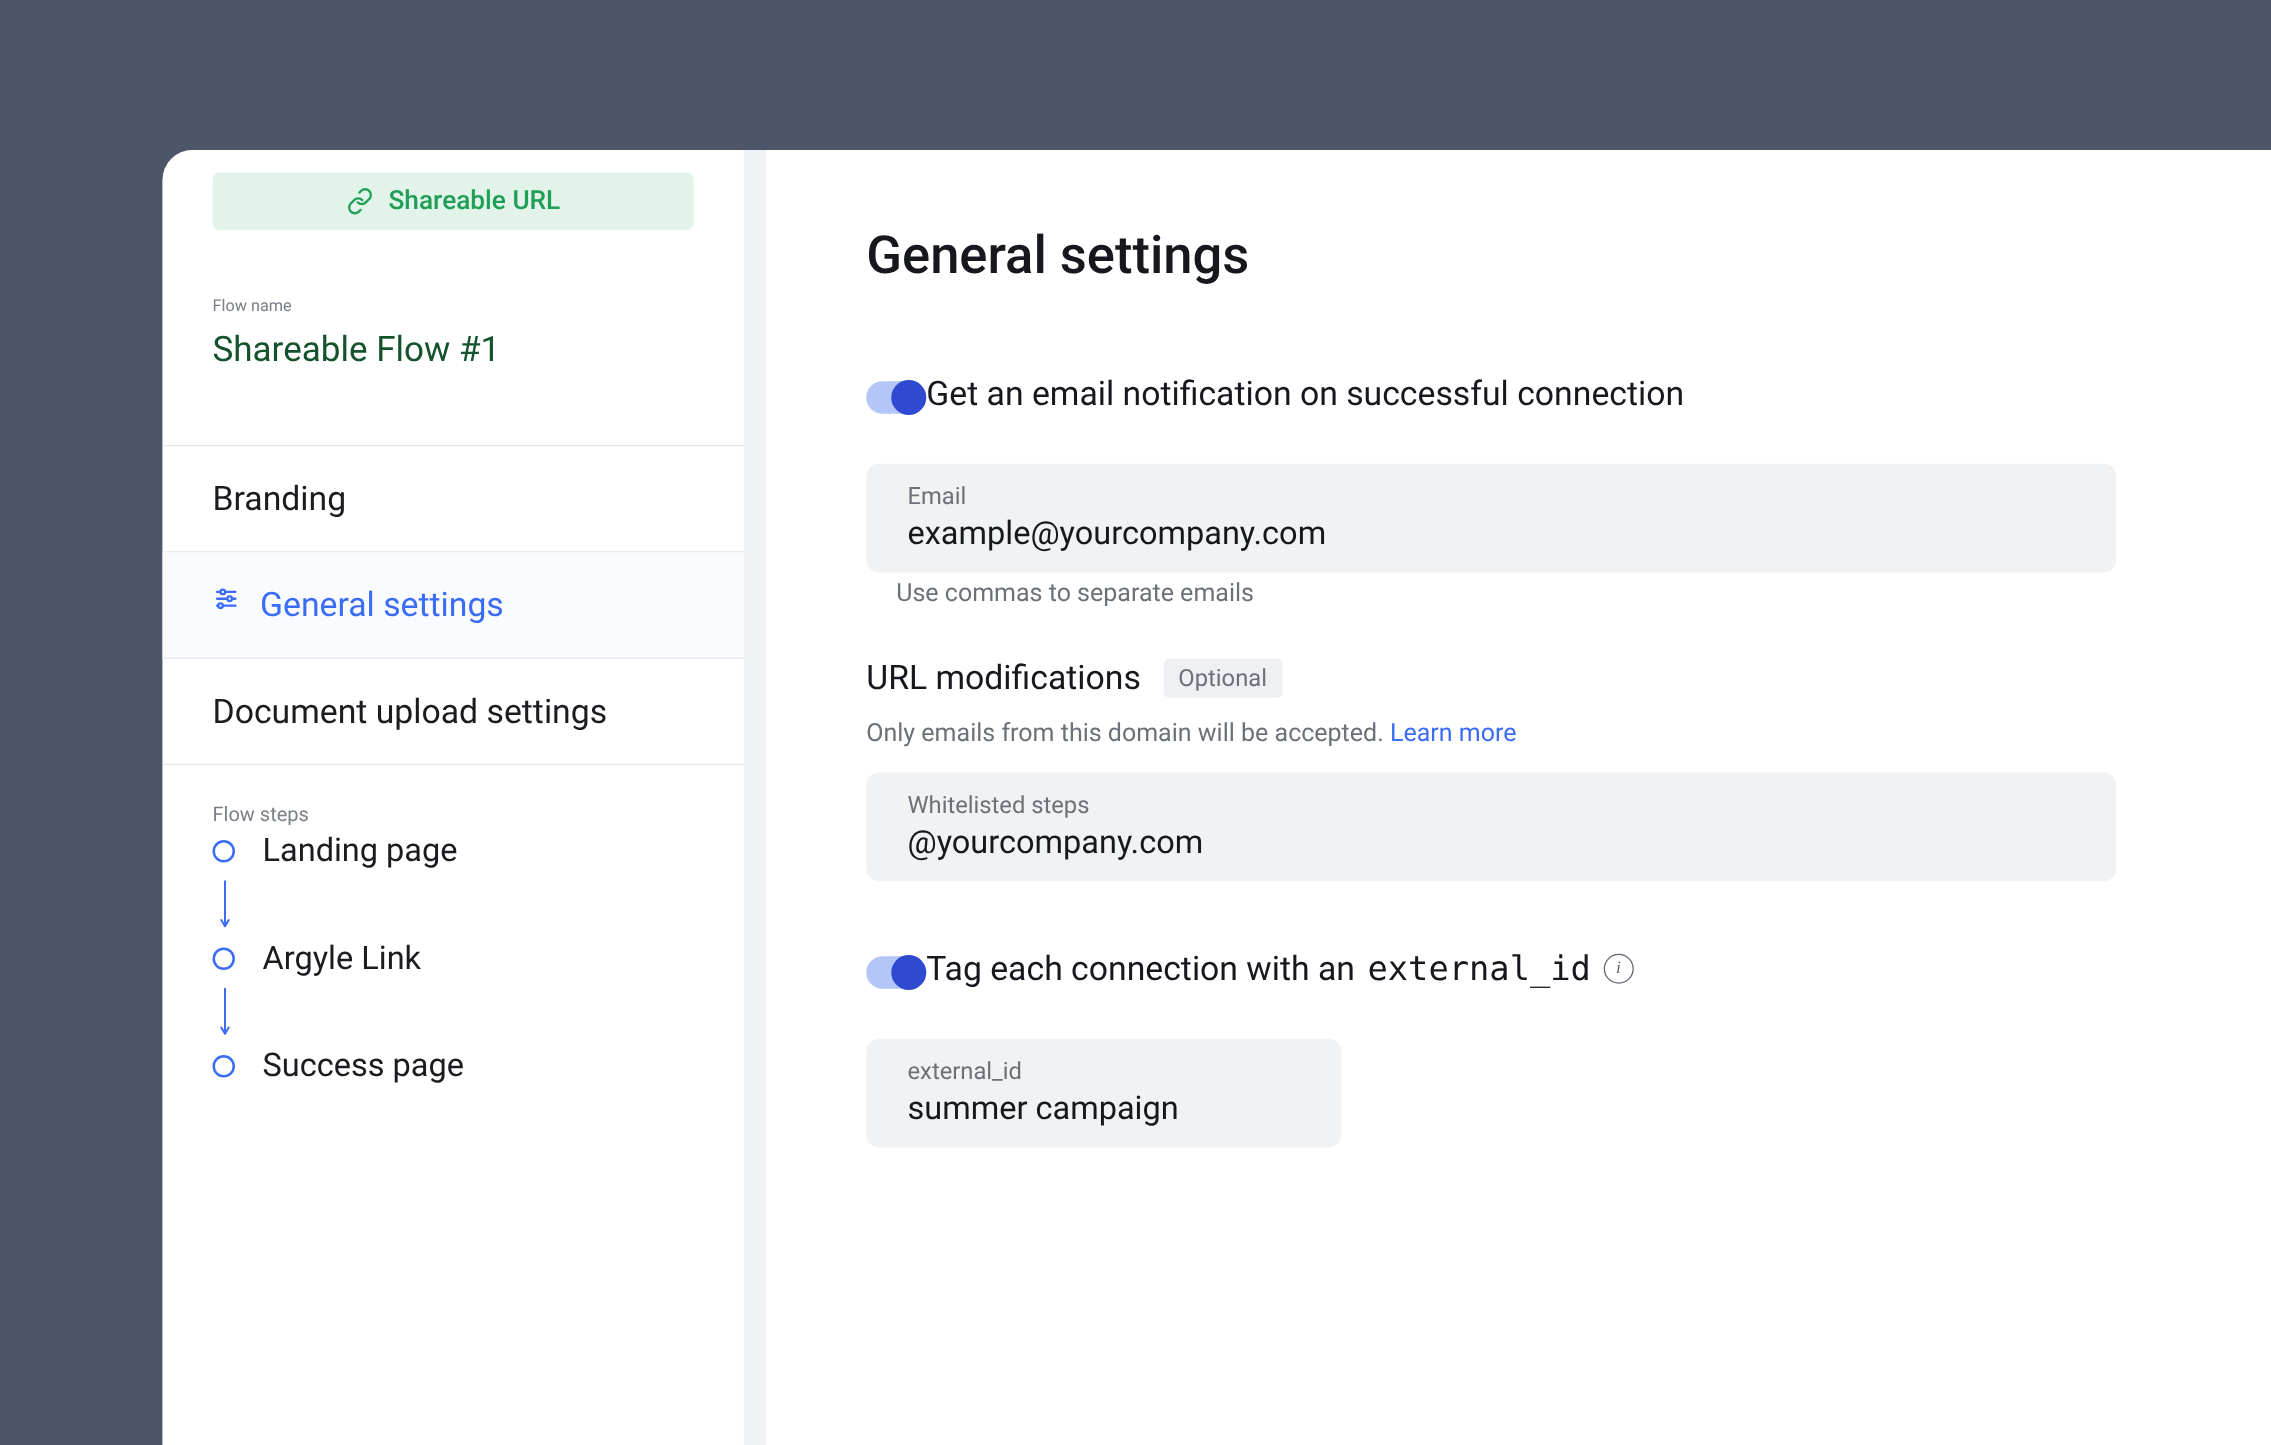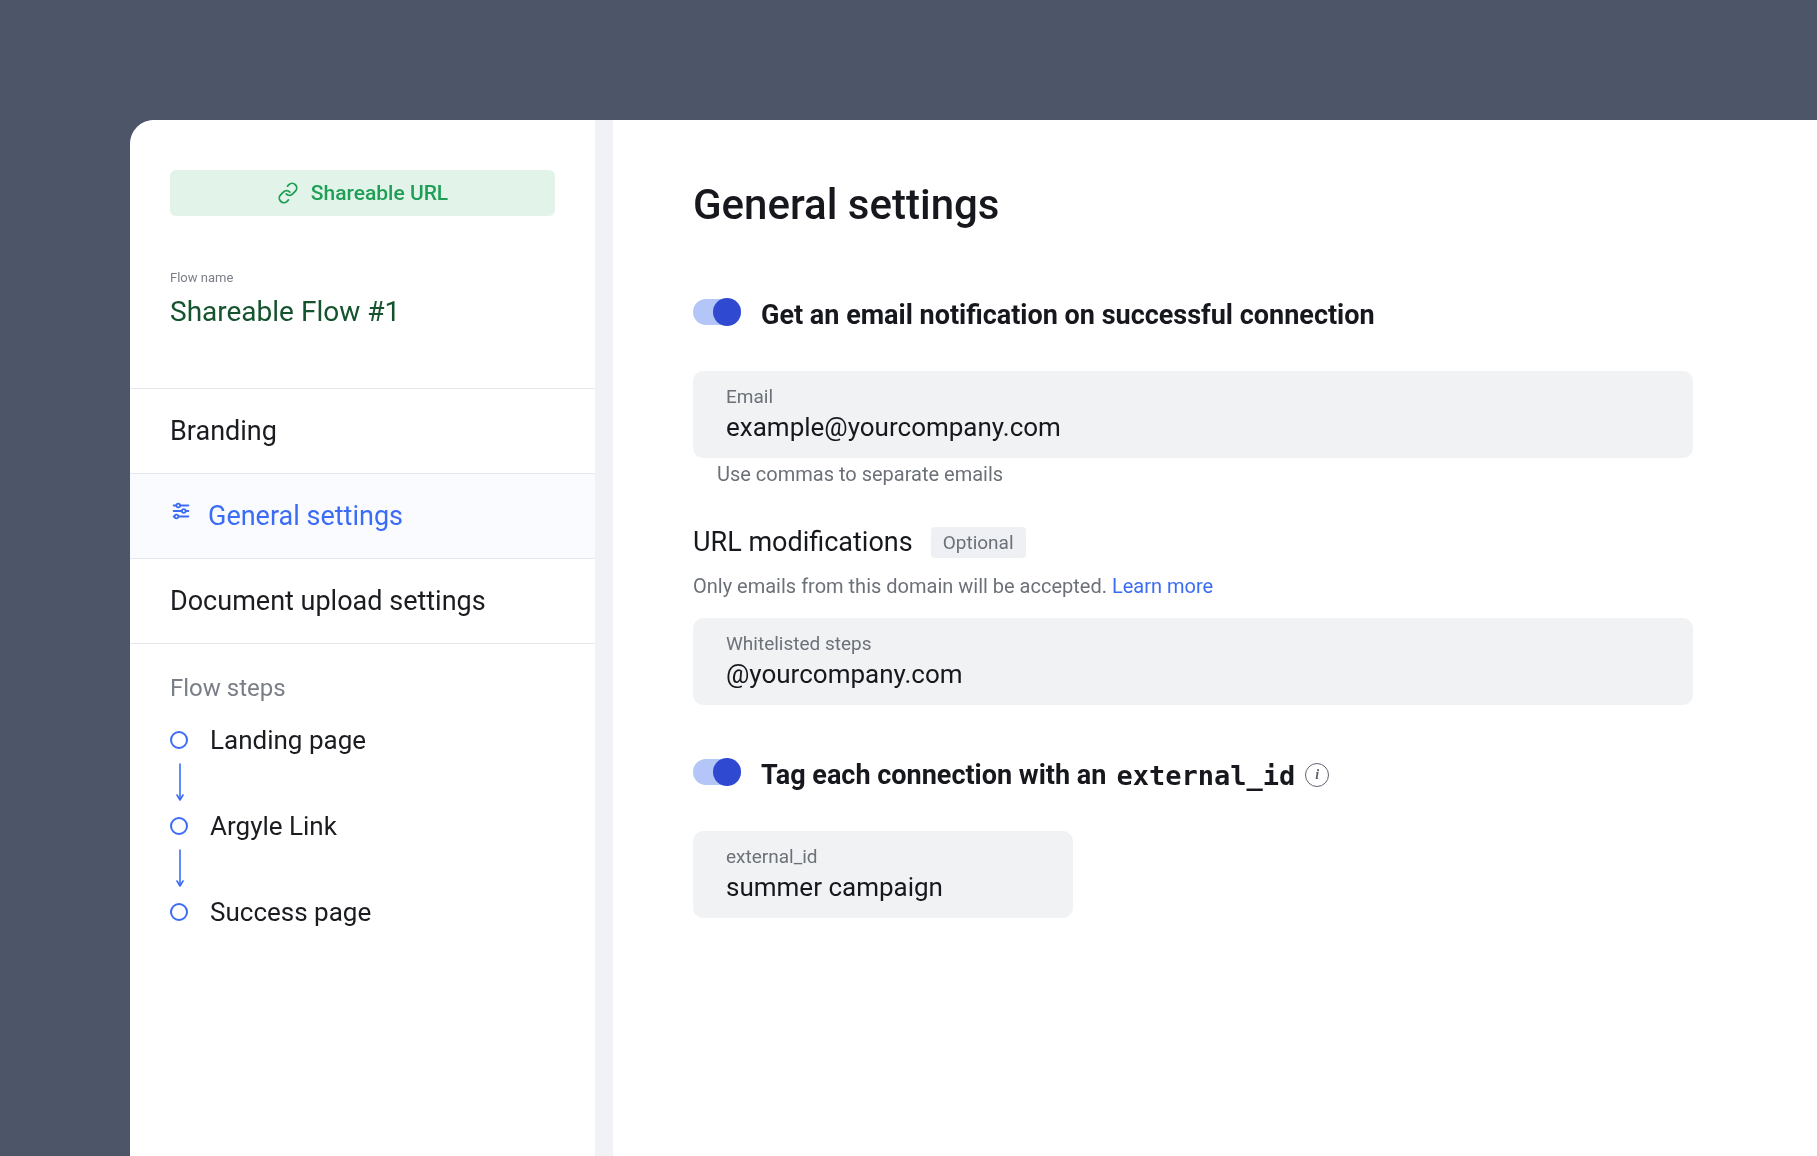--- a/index.html
+++ b/index.html
@@ -24,21 +24,20 @@
   
   .sidebar {
     width: 465px;
     background: #fff;
     border-top-left-radius: 24px;
     display: flex;
     flex-direction: column;
   }
   .badge-wrap {
     padding: 18px 40px 18px 40px;
-    margin-top: 32px;
   }
   .shareable-badge {
     background: #e2f4e9;
     color: #1f9e56;
     height: 46px;
     border-radius: 6px;
     display: flex;
     align-items: center;
     justify-content: center;
     gap: 12px;
@@ -74,22 +73,21 @@
   .nav-item.active {
     color: #3b6cf5;
     background: #fafbff;
   }
   .settings-icon svg { display:block; }
   .flow-steps {
     padding: 30px 40px;
   }
   .flow-steps-label {
     color: #7a7f87;
-    font-size: 24px;
-    margin-bottom: 18px;
+    font-size: 16px;
   }
   .step-list {
     display: flex;
     flex-direction: column;
   }
   .step-row {
     display: flex;
     align-items: center;
     gap: 22px;
     height: 40px;
@@ -121,24 +119,22 @@
     padding: 60px 80px 0 80px;
   }
   .main h1 {
     font-size: 42px;
     font-weight: 500;
     color: #16181d;
     margin-bottom: 70px;
   }
   .toggle-row {
     display: flex;
-    align-items: flex-start;
-    gap: 20px;
+    align-items: flex-end;
     margin-bottom: 40px;
-    font-weight: bold;
   }
   .toggle {
     width: 48px;
     height: 26px;
     background: #b4c6f8;
     border-radius: 999px;
     position: relative;
     cursor: pointer;
     flex-shrink: 0;
   }

